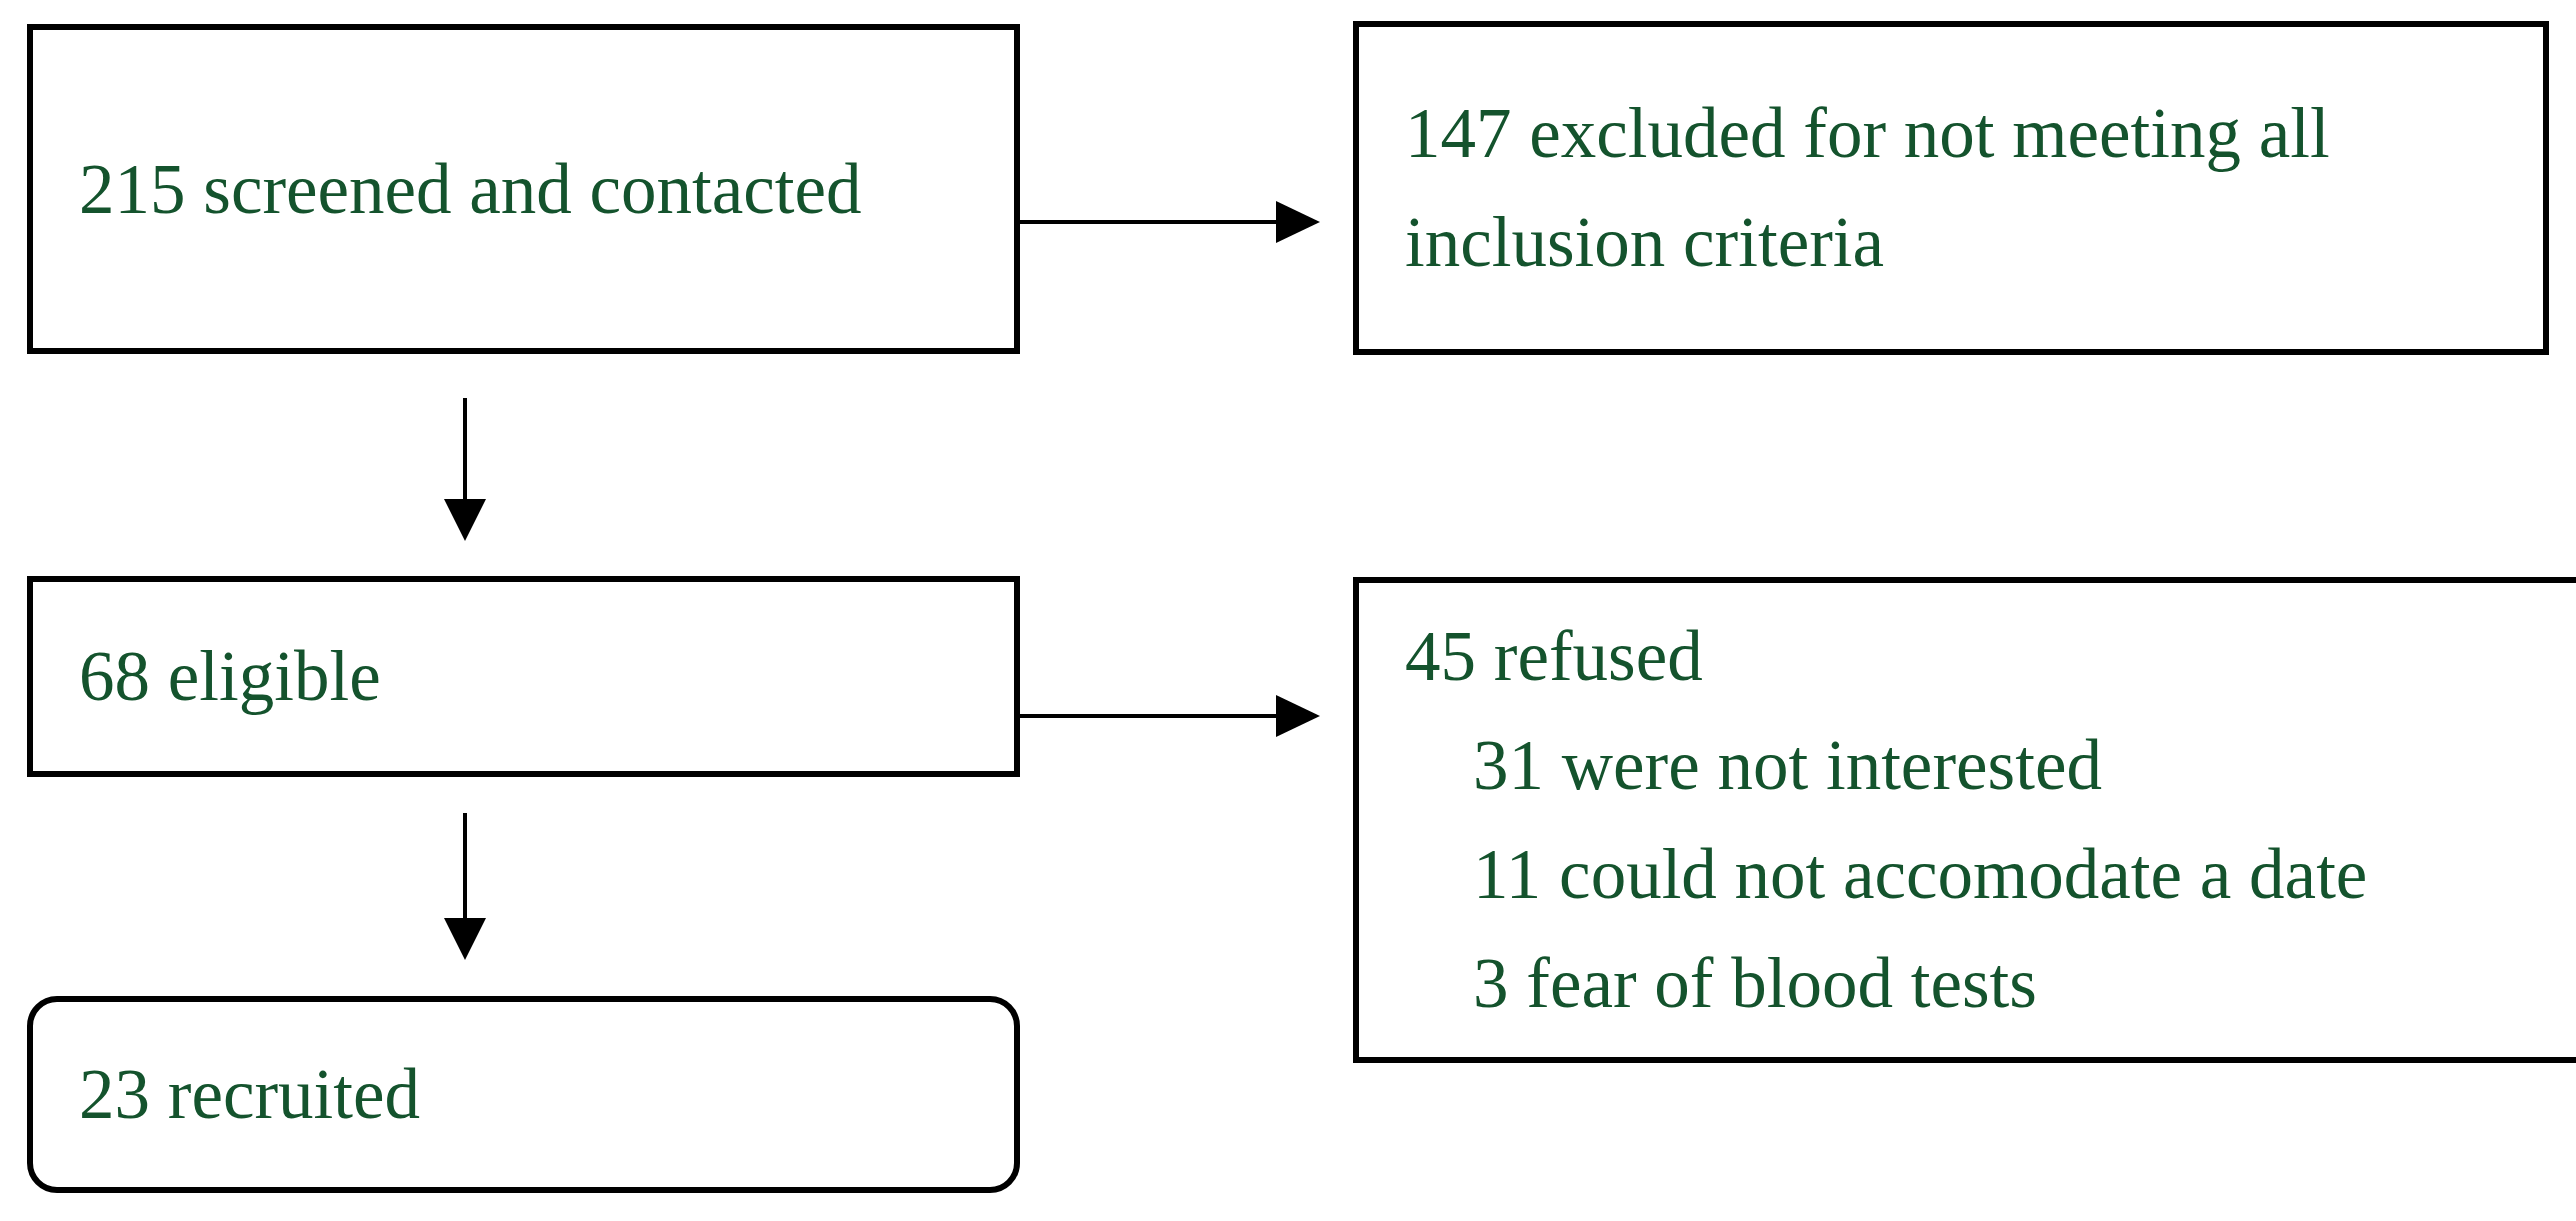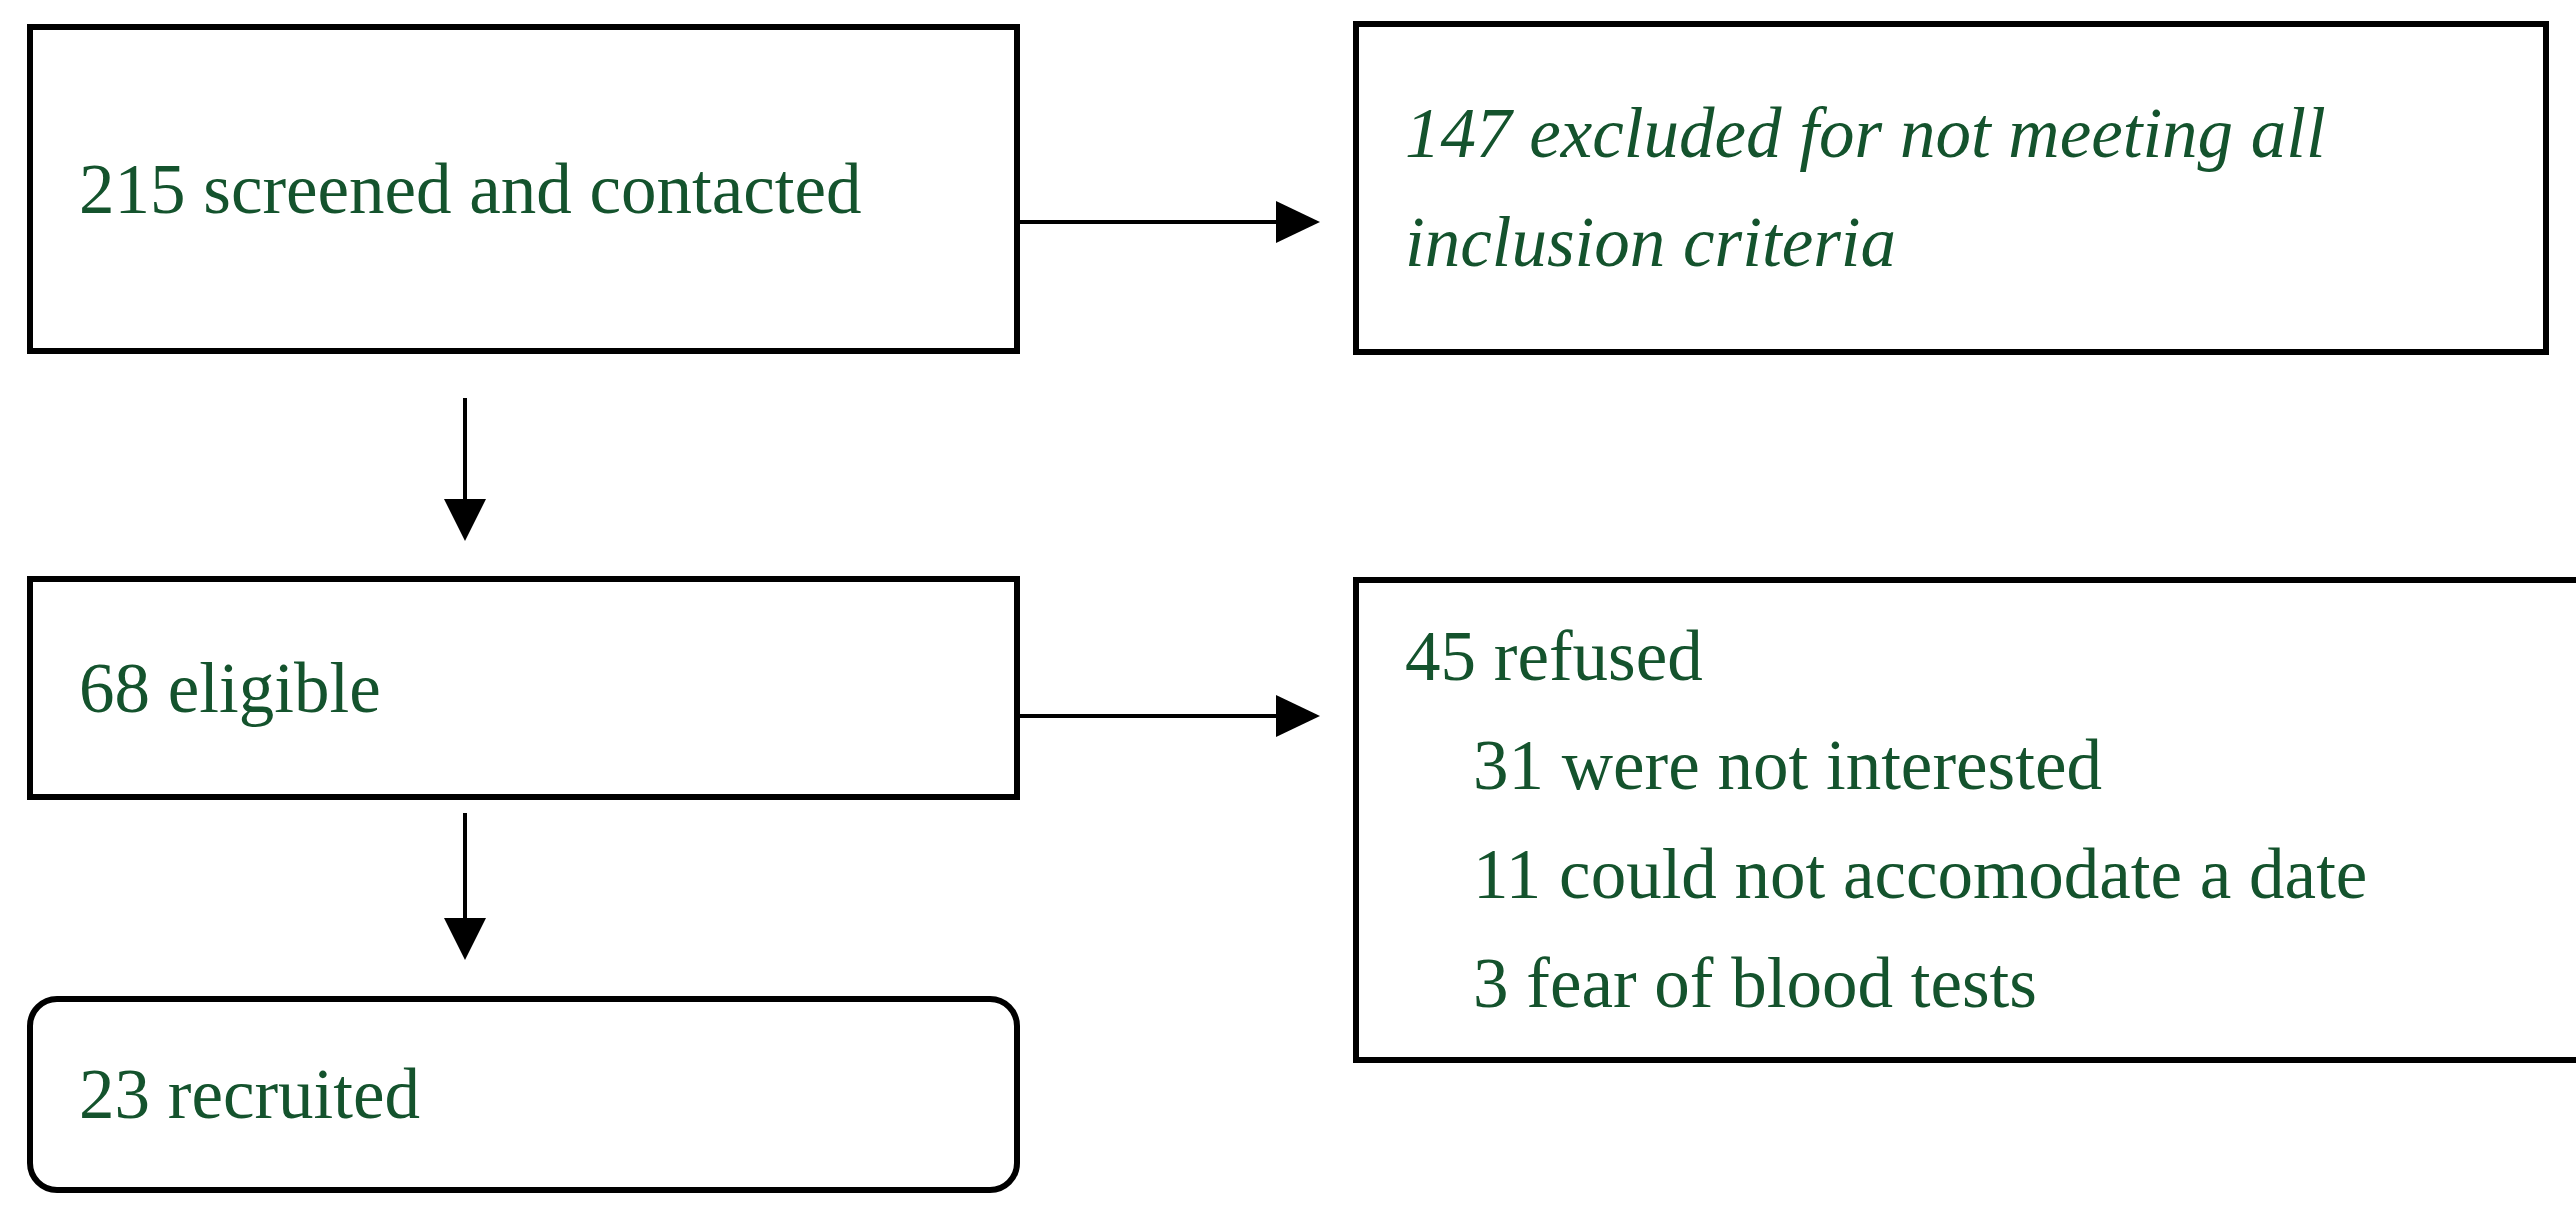--- a/index.html
+++ b/index.html
@@ -26,22 +26,22 @@
     justify-content: center;
     font-size: 71px;
     line-height: 109px;
     padding-left: 46px;
     padding-right: 19px;
   }
   .box .line {
     white-space: nowrap;
   }
   #box-screened  { left: 27px;   top: 24px;   width: 993px; height: 330px; }
-  #box-excluded  { left: 1353px; top: 21px;   width: 1196px; height: 334px; font-style: italic; }
-  #box-eligible  { left: 27px;   top: 576px;  width: 993px; height: 224px; }
+  #box-excluded  { left: 1353px; top: 21px;   width: 1196px; height: 334px; }
+  #box-eligible  { left: 27px;   top: 576px;  width: 993px; height: 201px; }
   #box-refused   { left: 1353px; top: 577px;  width: 1244px; height: 486px; }
   #box-recruited { left: 27px;   top: 996px; width: 993px; height: 197px; border-radius: 30px; }
   .reason {
     margin-left: 68px;
     white-space: nowrap;
   }
   .arrow {
     position: absolute;
   }
   .shaft {

